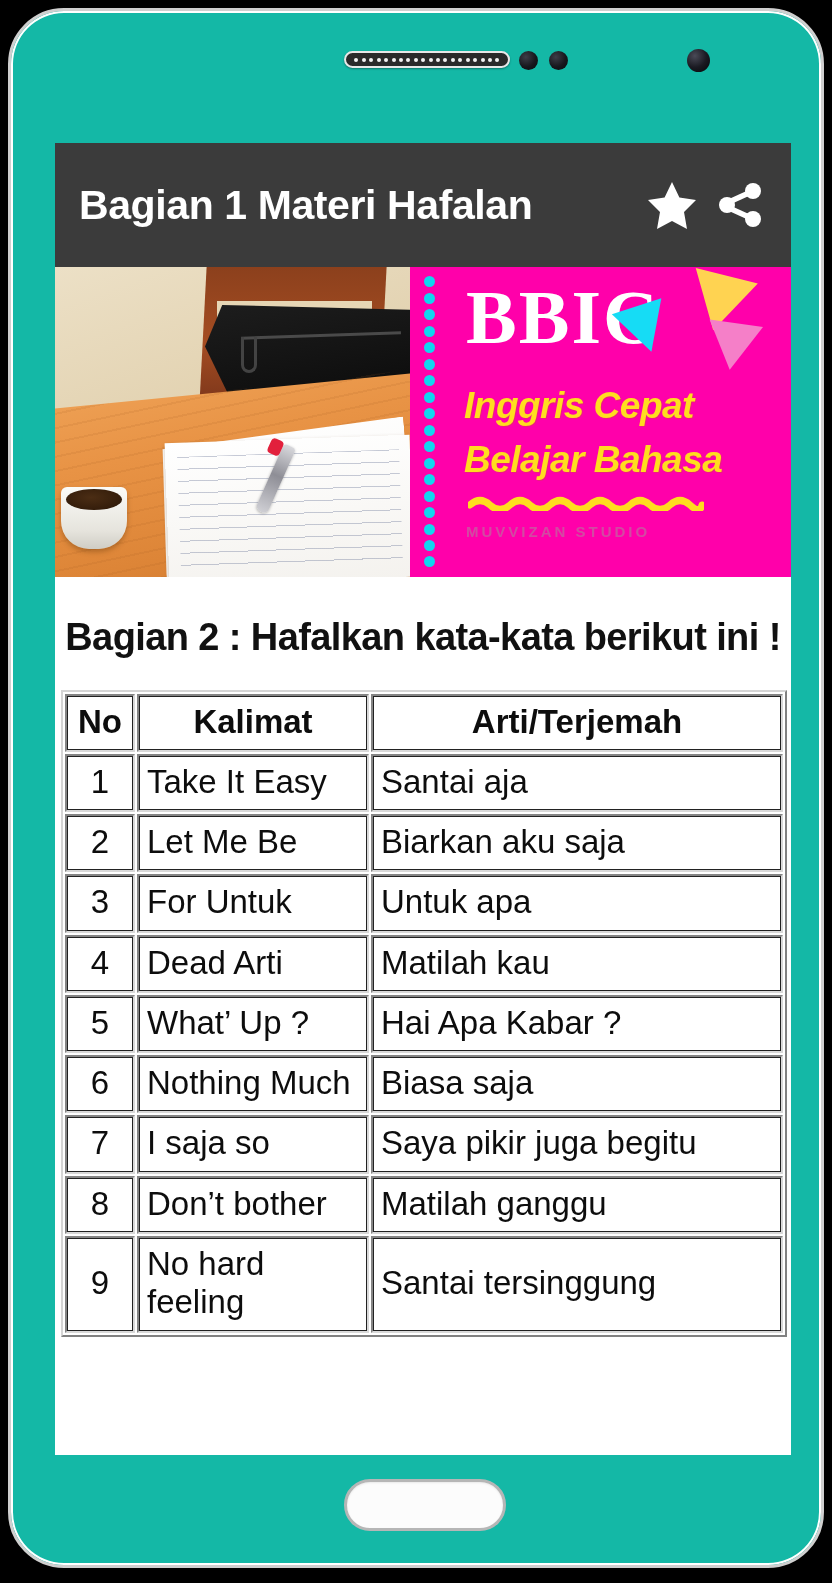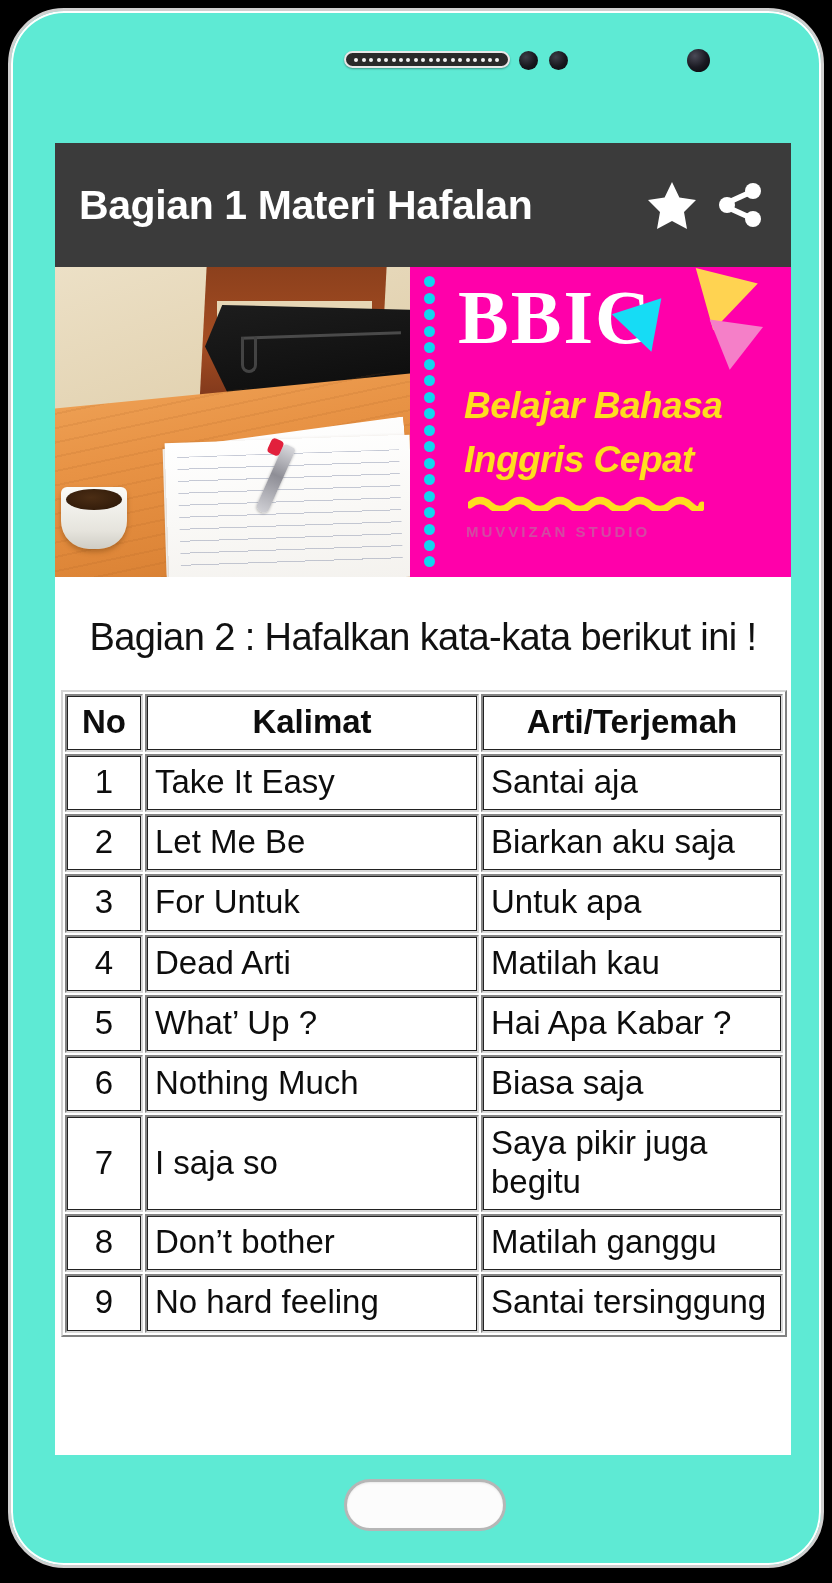--- a/index.html
+++ b/index.html
@@ -13,21 +13,21 @@
     overflow: hidden;
   }
 
   
   .phone-frame {
     position: absolute;
     left: 8px;
     top: 8px;
     width: 816px;
     height: 1560px;
-    background: #5eead4;
+    background: #14b8a6;
     border: 3px solid #cfcfcf;
     border-radius: 56px;
     box-shadow: inset 0 0 0 2px #ffffff;
   }
 
   
   .phone-top {
     position: absolute;
     left: 0;
     top: 34px;
@@ -247,21 +247,21 @@
   }
   .dot-rail i {
     display: block;
     width: 11px;
     height: 11px;
     border-radius: 50%;
     background: #11d6ef;
   }
   .bbic {
     position: absolute;
-    left: 48px;
+    left: 56px;
     top: 12px;
     color: #ffffff;
     font-family: "Liberation Serif", serif;
     font-size: 76px;
     font-weight: bold;
     letter-spacing: 2px;
     line-height: 1;
   }
   .tri {
     position: absolute;
@@ -315,21 +315,21 @@
     font-size: 15px;
     font-weight: bold;
     letter-spacing: 3px;
   }
 
   
   .section-heading {
     padding: 36px 8px 28px 8px;
     text-align: center;
     font-size: 38px;
-    font-weight: normal;
+    font-weight: bold;
     color: #111111;
     line-height: 1.28;
     letter-spacing: -0.6px;
   }
 
   
   .table-wrap {
     padding: 0 4px 0 6px;
   }
   table.vocab {
@@ -348,22 +348,22 @@
     font-weight: normal;
     color: #0d0d0d;
     padding: 7px 8px 9px 8px;
     vertical-align: middle;
     line-height: 1.16;
   }
   table.vocab th {
     font-weight: bold;
     text-align: center;
   }
-  .col-no { width: 78px; text-align: center; }
-  .col-kalimat { width: 334px; text-align: left; }
+  .col-no { width: 70px; text-align: center; }
+  .col-kalimat { width: 232px; text-align: left; }
   .col-arti { text-align: left; }
 </style>
 </head>
 <body>
 
 <div class="phone-frame">
 
   <div class="phone-top">
     <div class="speaker-grille">
       <i></i>
@@ -455,22 +455,22 @@
             <i></i>
         </div>
 
         <div class="bbic">BBIC</div>
 
         <div class="tri tri-yellow"></div>
         <div class="tri tri-cyan"></div>
         <div class="tri tri-pink"></div>
 
         <div class="tagline">
+          <div>Inggris Cepat</div>
           <div>Belajar Bahasa</div>
-          <div>Inggris Cepat</div>
         </div>
 
         <svg class="squiggle" viewBox="0 0 236 16" preserveAspectRatio="none">
           <path d="M2 10 Q 12 1 22 10 T 42 10 T 62 10 T 82 10 T 102 10 T 122 10 T 142 10 T 162 10 T 182 10 T 202 10 T 222 10 T 234 10" stroke="#ffdd1f" stroke-width="7" fill="none" stroke-linecap="round"></path>
         </svg>
 
         <div class="studio-credit">MUVVIZAN STUDIO</div>
       </div>
     </div>
 

